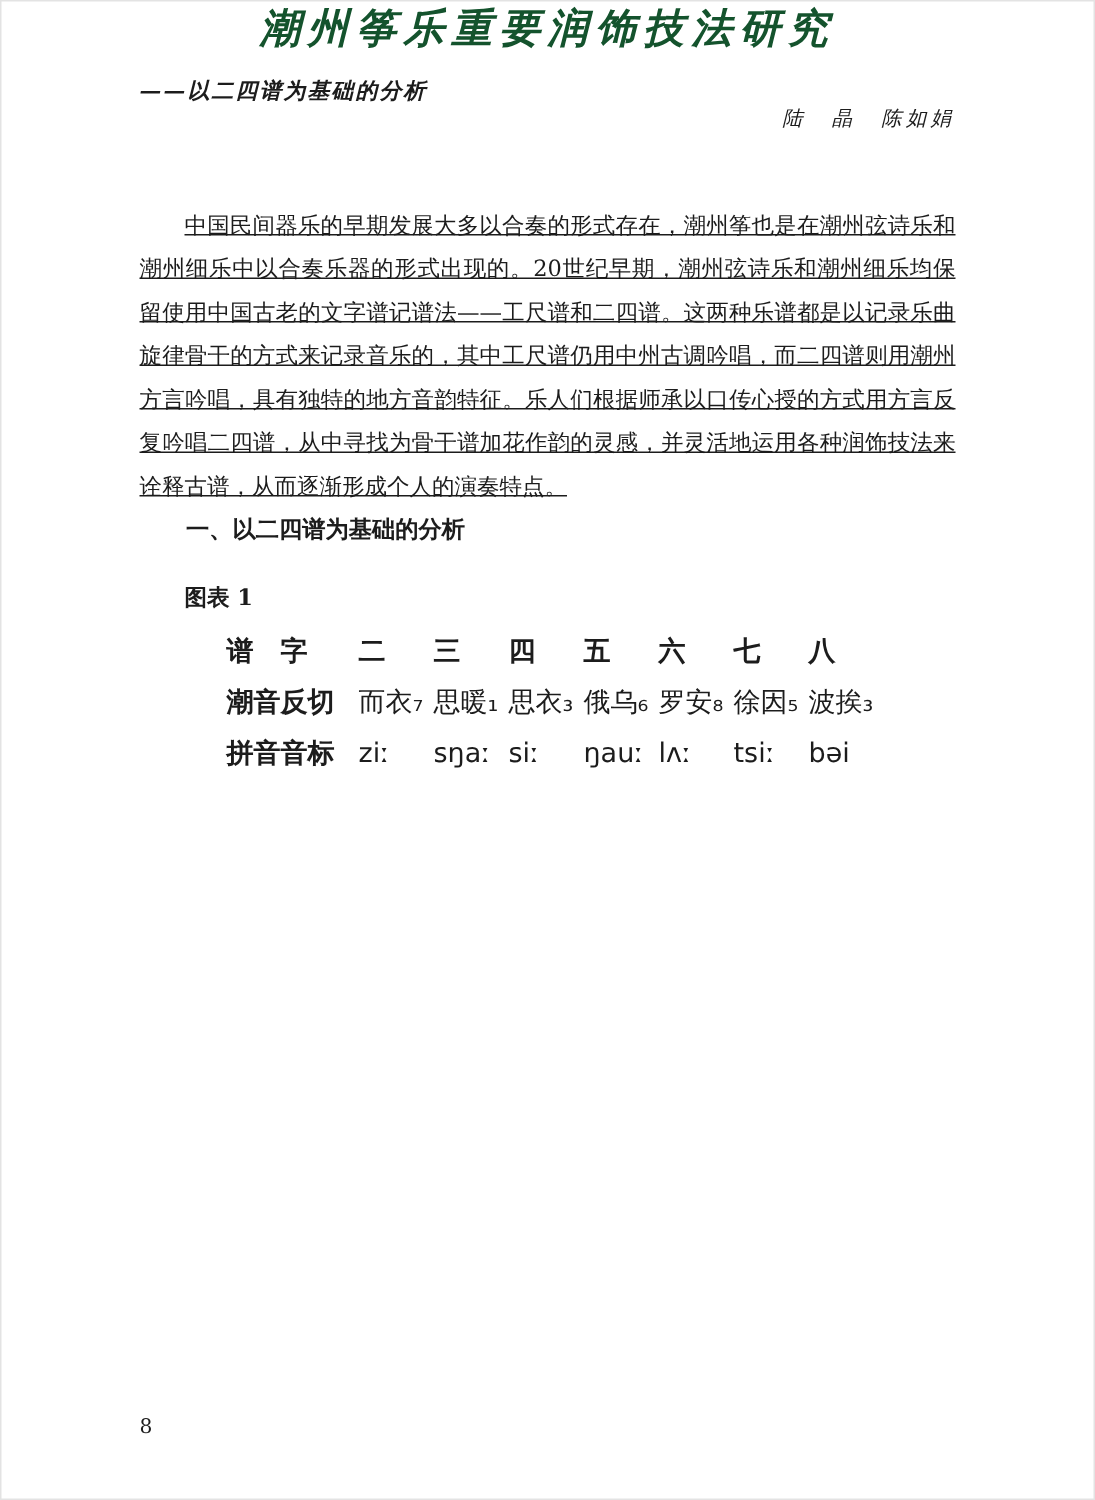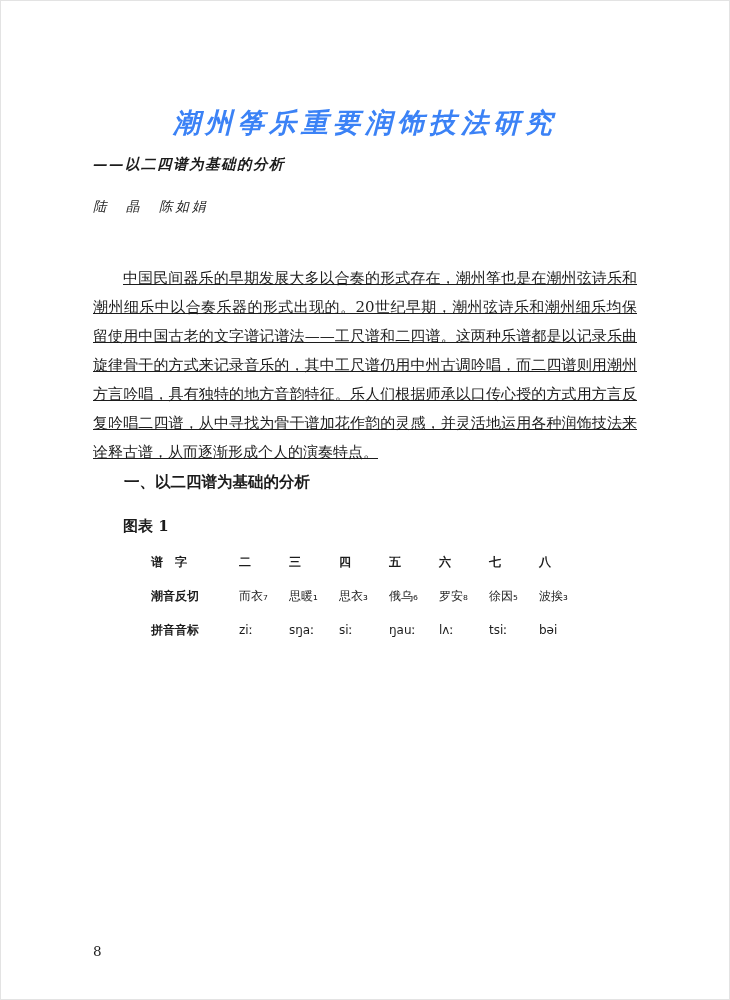--- a/index.html
+++ b/index.html
@@ -15,39 +15,37 @@
     margin: 0 auto;
     background: #ffffff;
     border: 1px solid #e3e3e3;
     box-sizing: border-box;
     padding: 0 92px;
     overflow: hidden;
     color: #1c1c1c;
   }
   .title {
     margin: 0;
-    padding-top: 104px;
     text-align: center;
     font-size: 27px;
     font-weight: bold;
     font-style: italic;
     letter-spacing: 5px;
-    color: #3b82f6;
+    color: #14532d;
   }
   .subtitle {
     margin-top: 14px;
     text-align: left;
     font-size: 14.5px;
     font-weight: bold;
     font-style: italic;
     letter-spacing: 1.5px;
   }
   .authors {
-    margin-top: 24px;
-    text-align: left;
+    text-align: right;
     font-size: 13.5px;
     font-style: italic;
     letter-spacing: 3px;
   }
   .body-text {
     margin-top: 48px;
     font-size: 15px;
     line-height: 29px;
     text-align: justify;
   }
@@ -67,21 +65,21 @@
   .table-caption {
     text-indent: 2em;
     line-height: 30px;
     margin-top: 14px;
     font-weight: bold;
   }
   .score-table {
     margin-top: 4px;
     margin-left: 58px;
     font-family: "DejaVu Sans", "Liberation Sans", sans-serif;
-    font-size: 12px;
+    font-size: 18px;
   }
   .score-row {
     display: flex;
     align-items: center;
     height: 34px;
   }
   .score-row.header-row {
     font-weight: bold;
   }
   .score-label {

